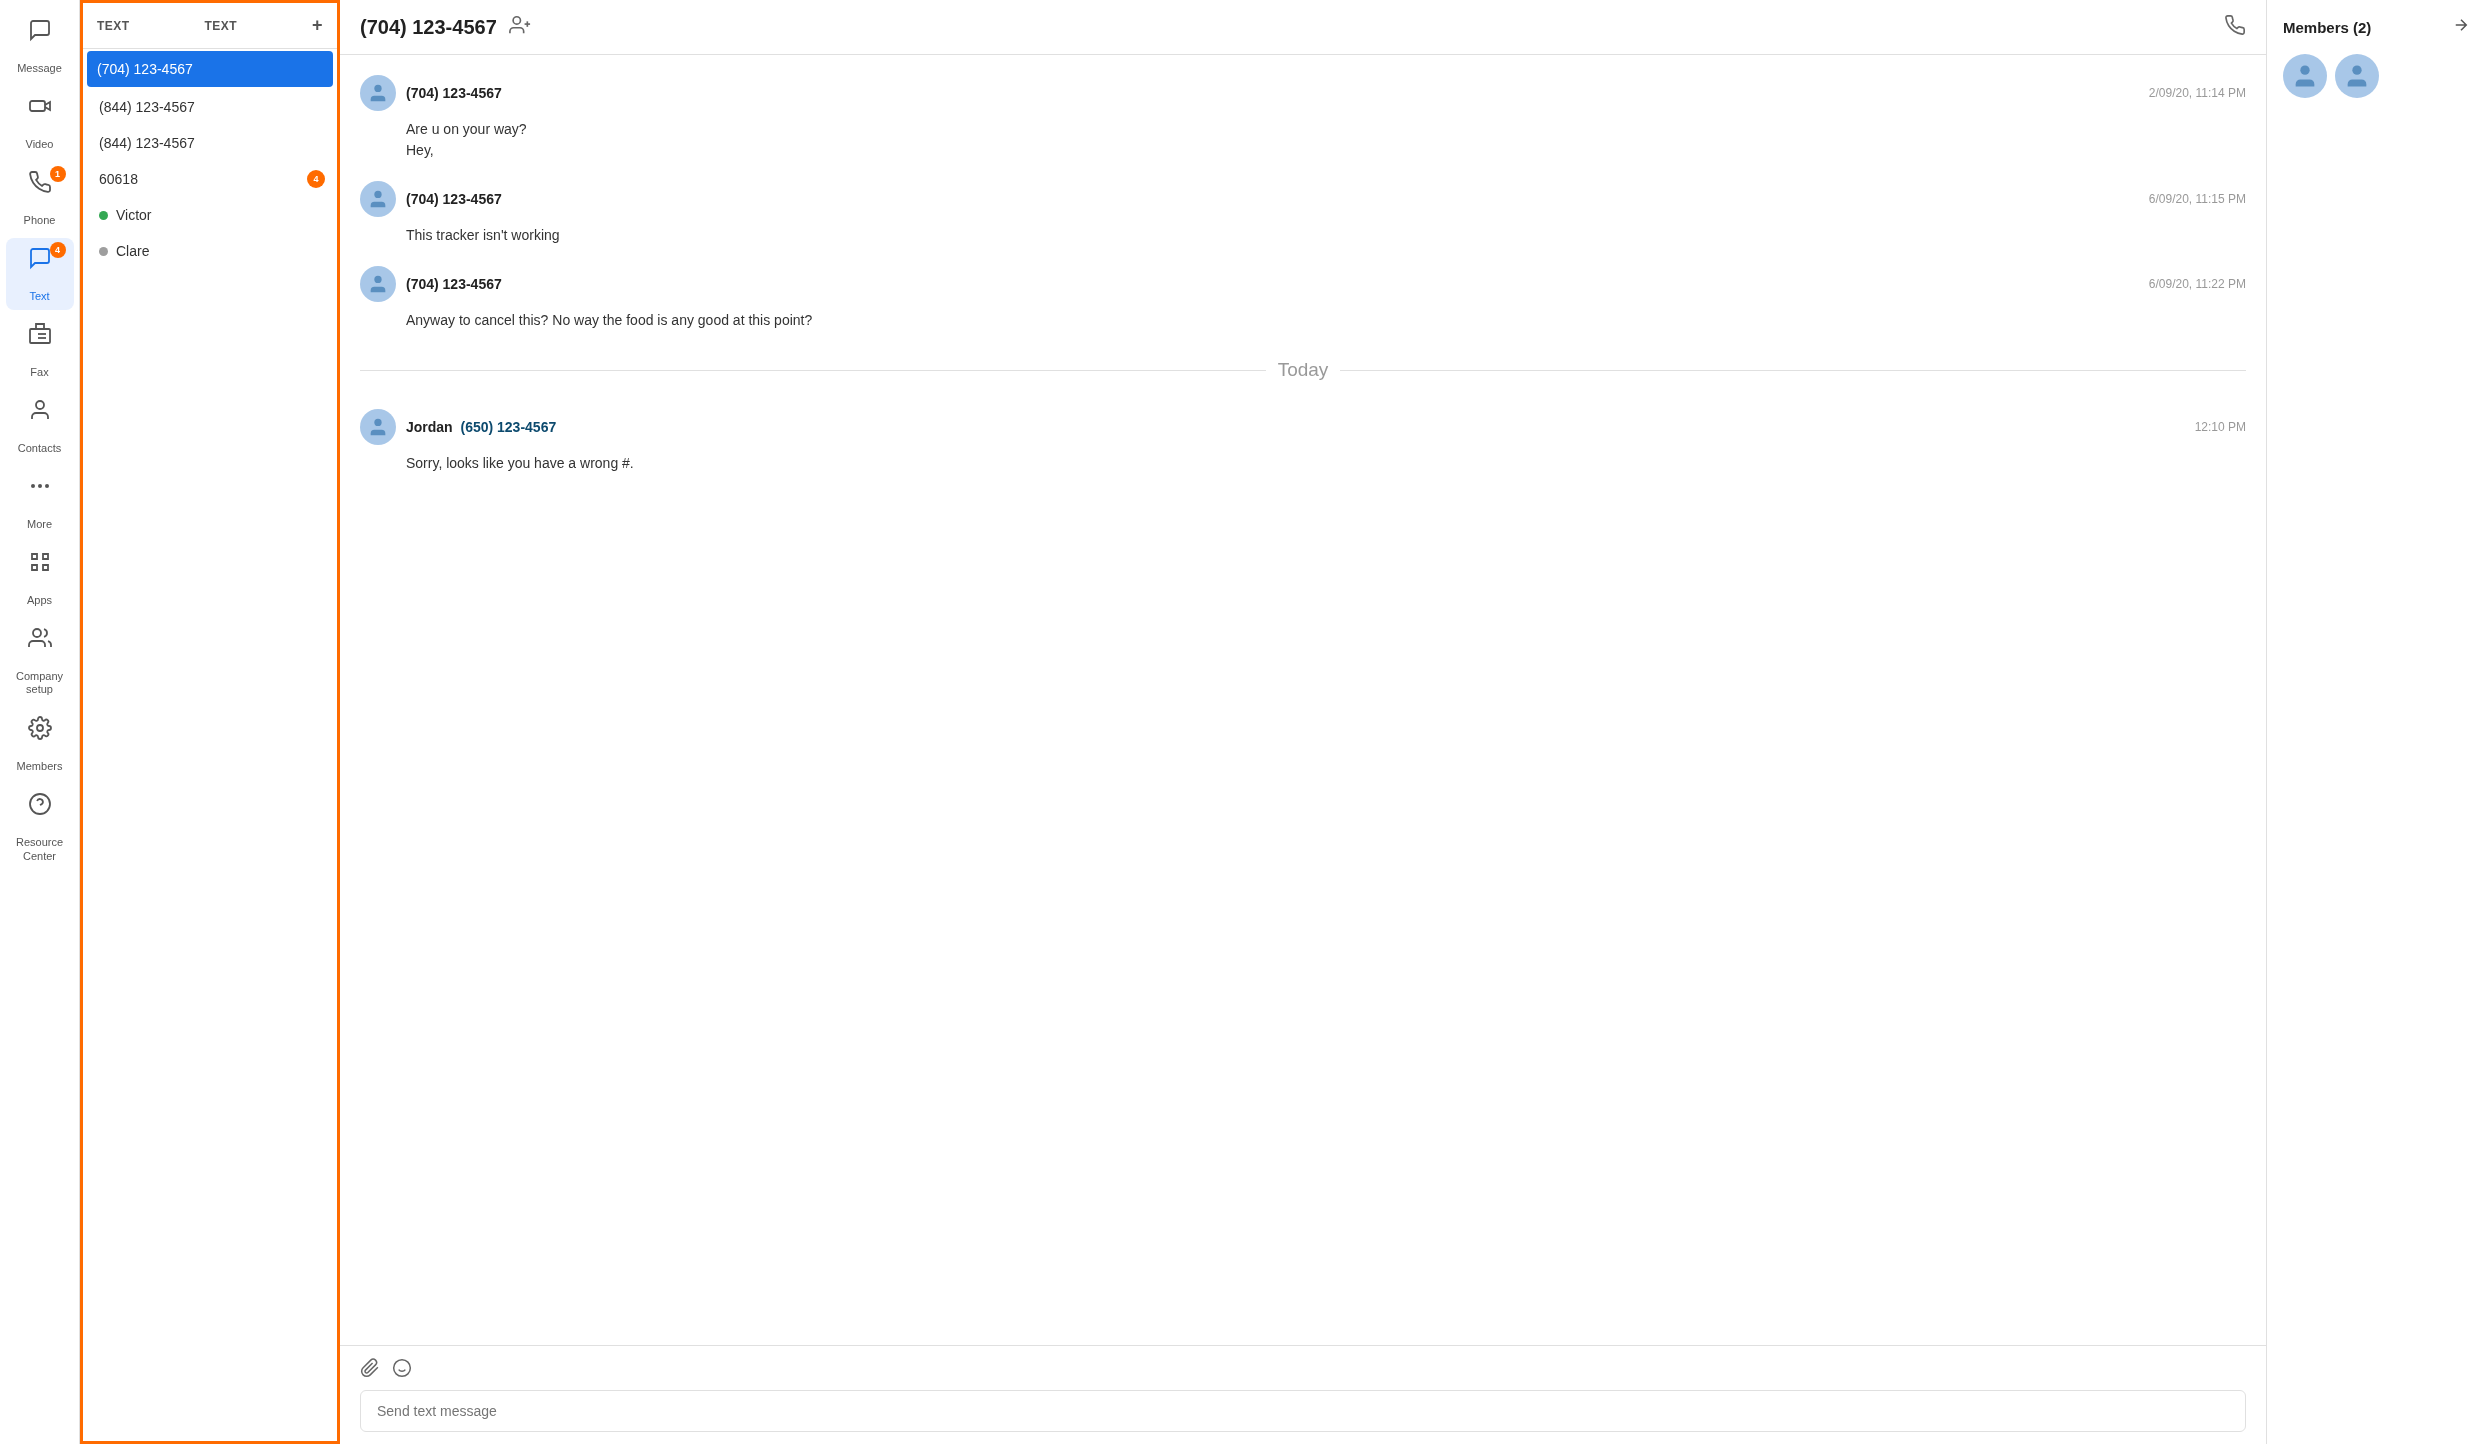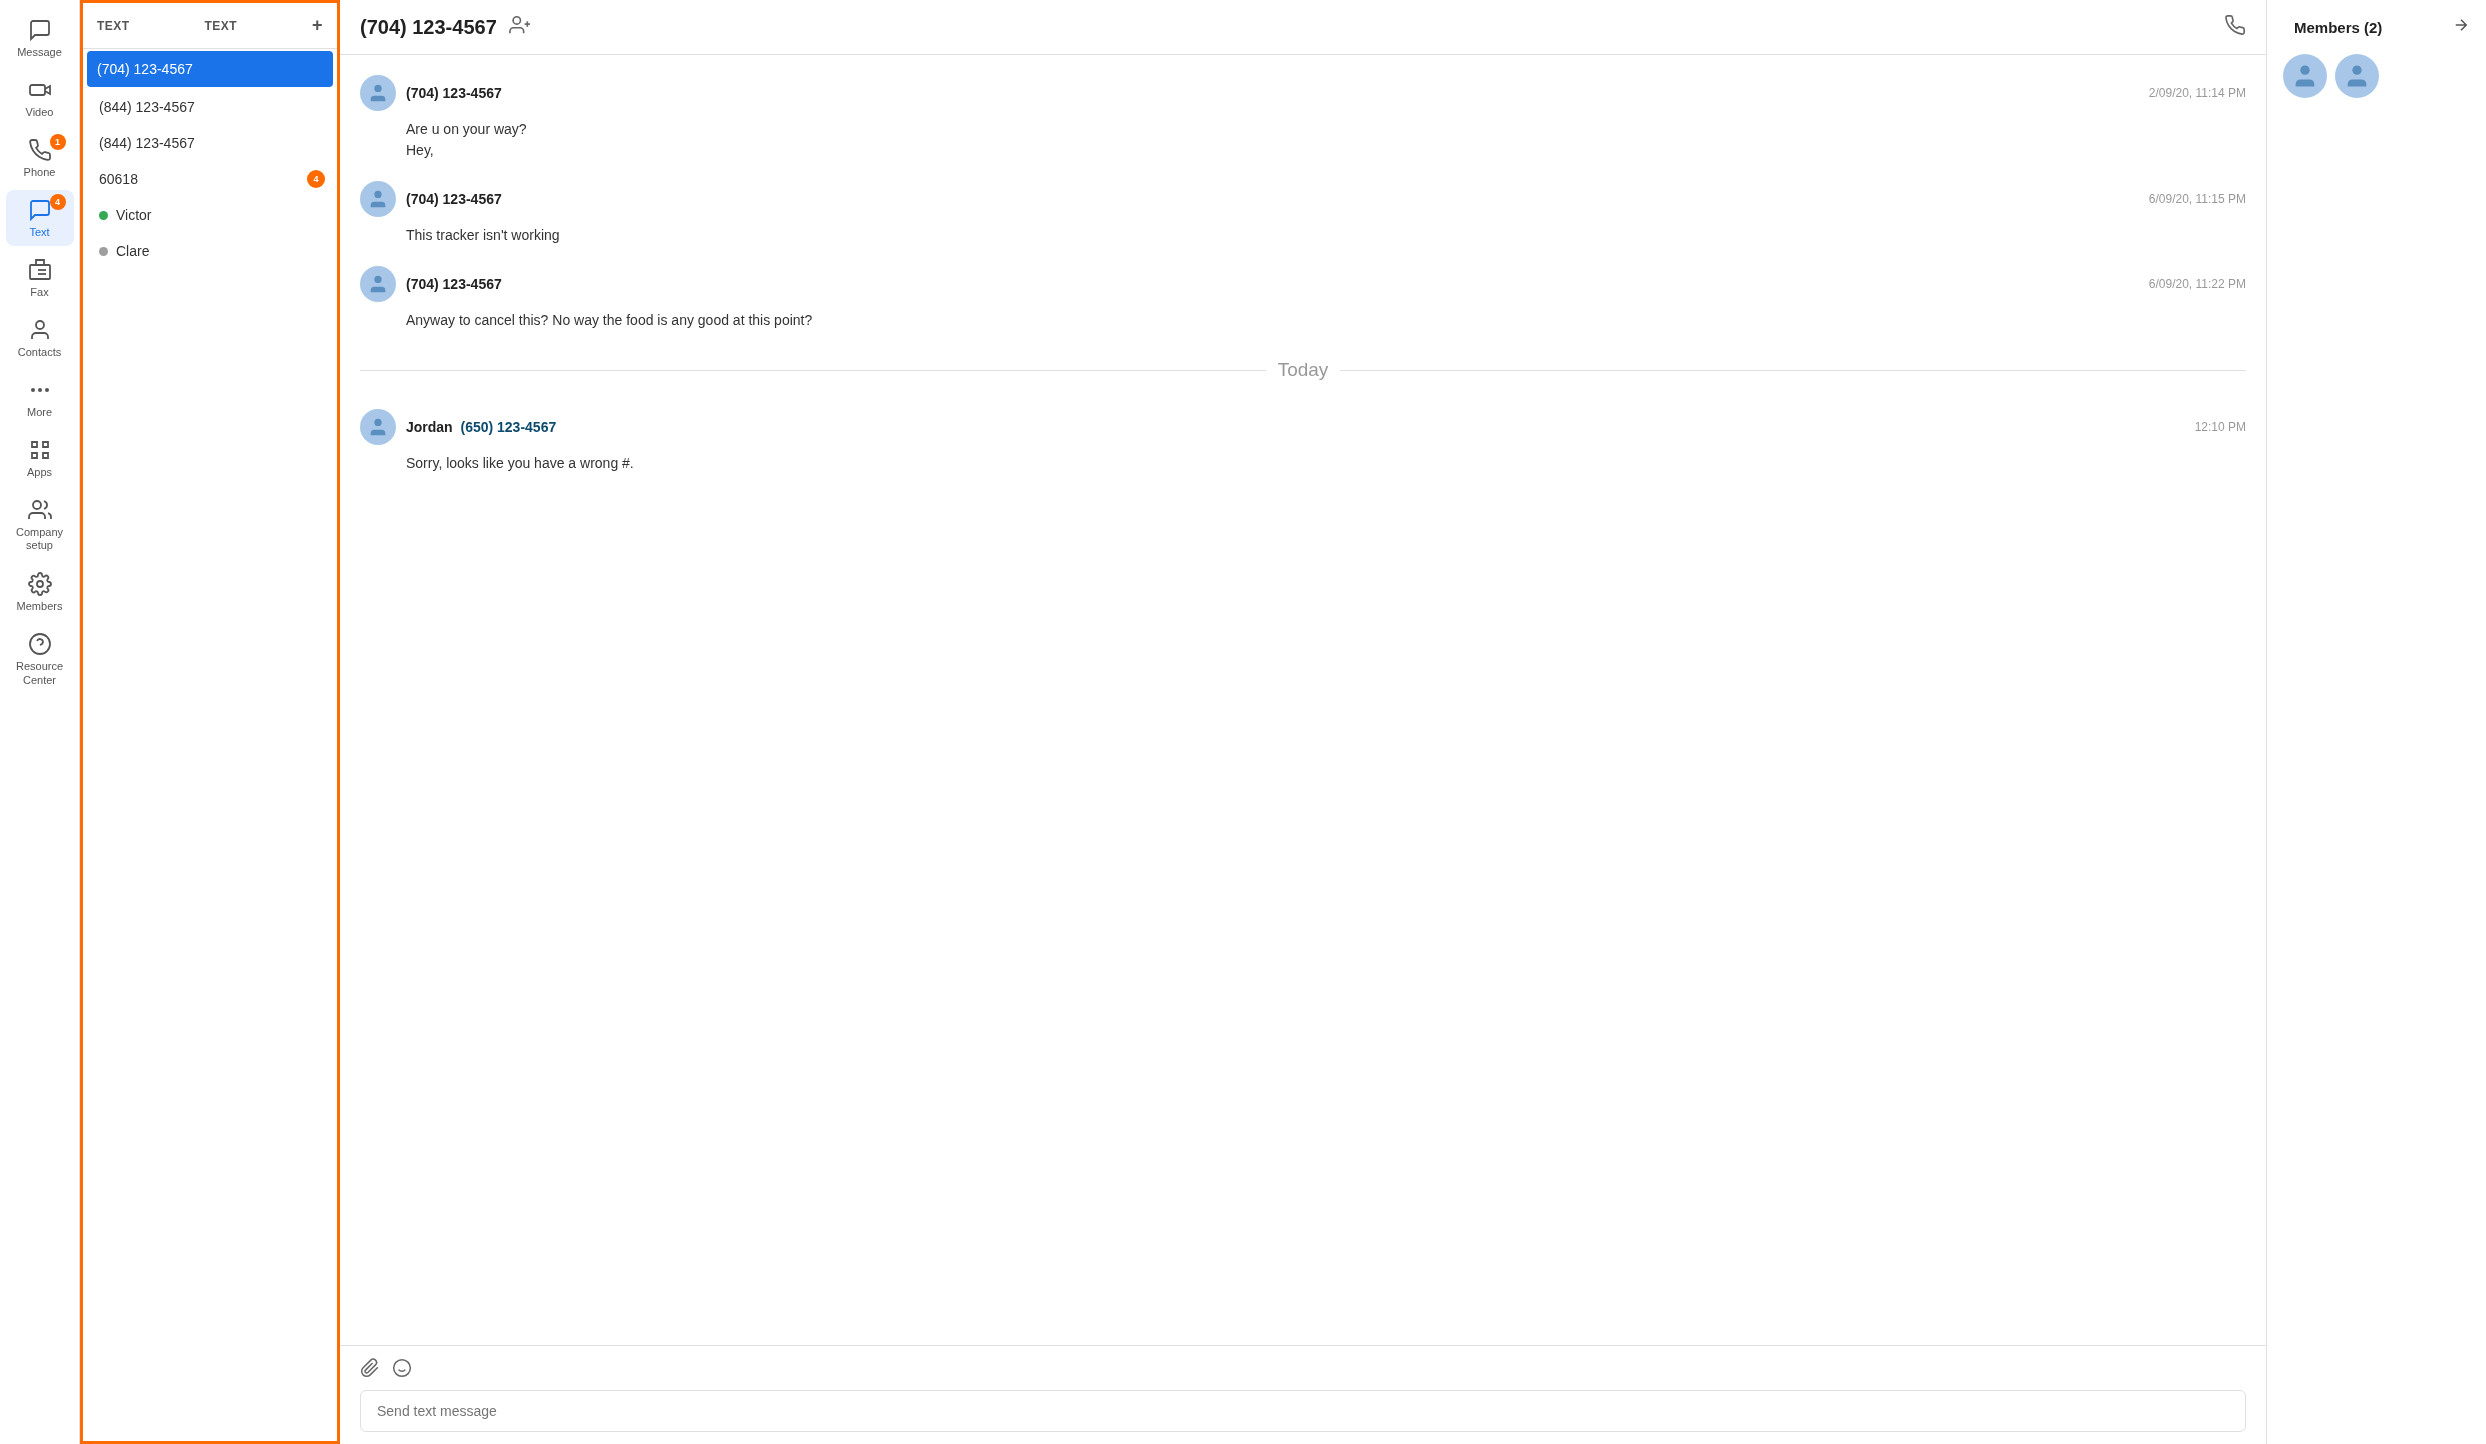--- a/index.html
+++ b/index.html
@@ -22,21 +22,21 @@
       flex-direction: column;
       align-items: center;
       justify-content: center;
       width: 68px;
       padding: 8px 4px;
       border-radius: 8px;
       cursor: pointer;
       position: relative;
       color: #555;
       font-size: 11px;
-      gap: 4px;
+      gap: 20px;
     }
     .nav-item.active { background: #e8f0fe; color: #1a73e8; }
     .nav-item svg { width: 24px; height: 24px; }
     .nav-badge {
       position: absolute;
       top: 4px;
       right: 8px;
       background: #ff6b00;
       color: white;
       font-size: 9px;
@@ -212,21 +212,21 @@
       border-left: 1px solid #e0e0e0;
       padding: 16px;
       flex-shrink: 0;
     }
     .members-header {
       display: flex;
       align-items: center;
       justify-content: space-between;
       margin-bottom: 16px;
     }
-    .members-title { font-size: 15px; font-weight: 600; color: #222; margin-left: 11px; }
+    .members-title { font-size: 15px; font-weight: 600; color: #222; }
     .members-expand { cursor: pointer; color: #555; }
     .members-avatars { display: flex; gap: 8px; }
     .member-avatar {
       width: 44px;
       height: 44px;
       border-radius: 50%;
       background: #a8c7e8;
       display: flex;
       align-items: center;
       justify-content: center;

